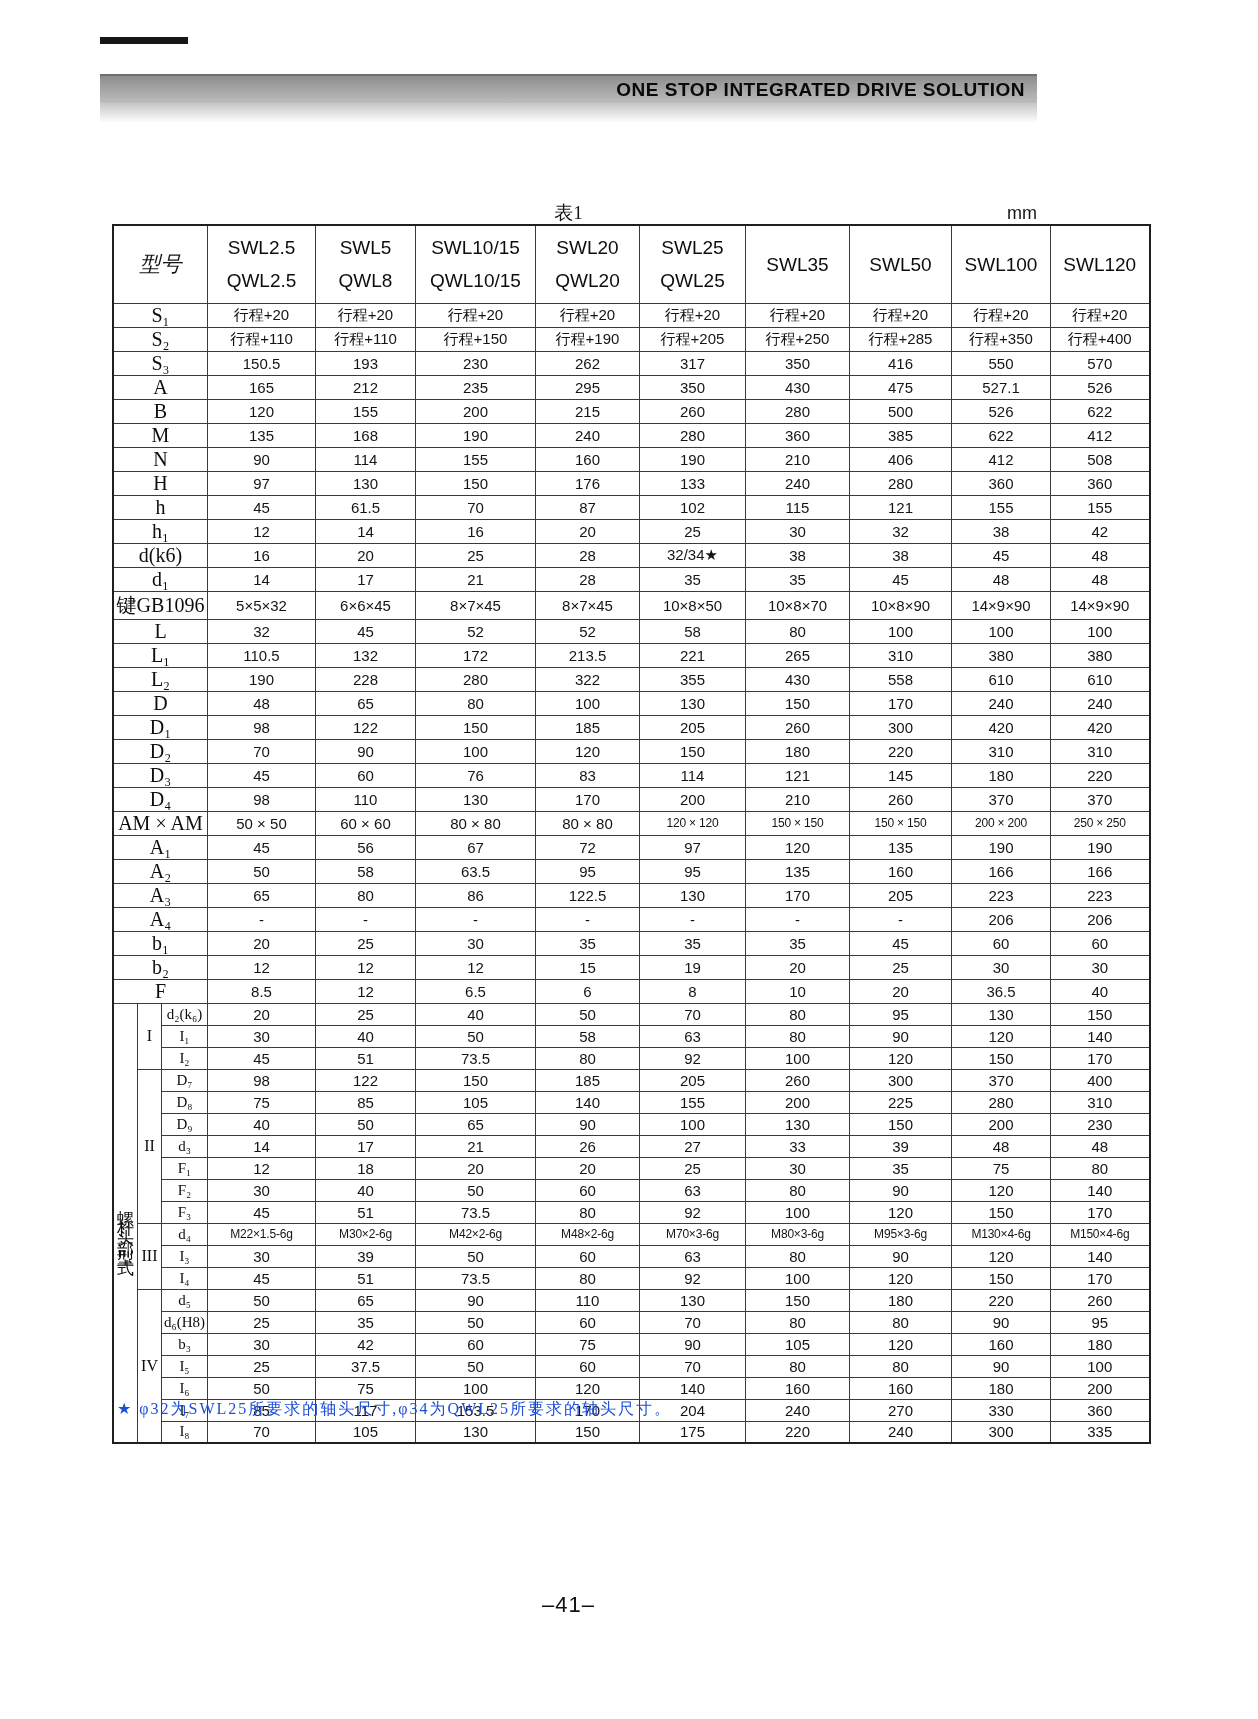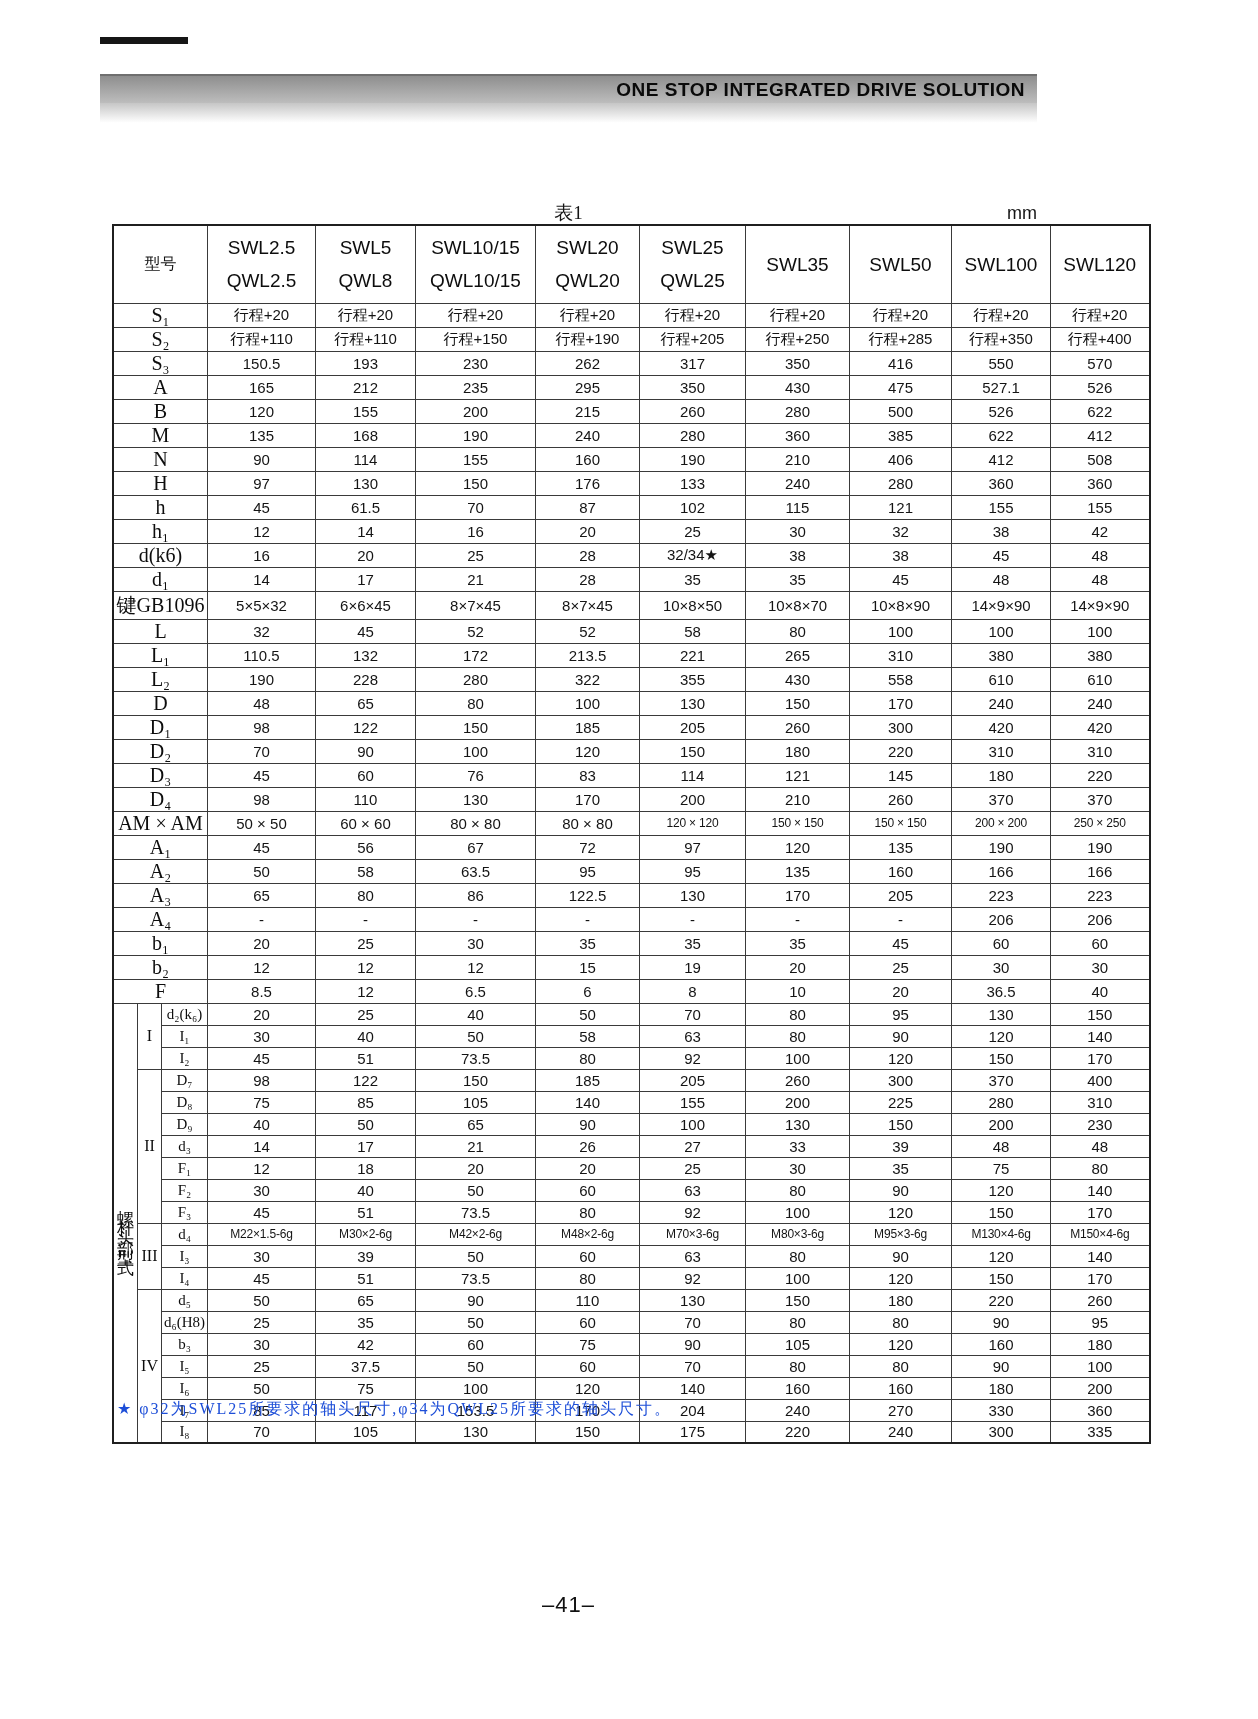--- a/index.html
+++ b/index.html
@@ -35,21 +35,21 @@
 
   .spec-wrap{position:absolute;left:112px;top:224px;}
   table.spec{border-collapse:collapse;table-layout:fixed;border:2px solid #1f1f1f;}
   .spec th,.spec td{
     border:1px solid #3a3a3a;text-align:center;vertical-align:middle;
     padding:0;overflow:hidden;white-space:nowrap;
   }
   .spec thead tr{height:78px;}
   .spec tbody tr{height:22px;}
   .spec th{font-weight:normal;}
-  th.model{font-family:"Liberation Serif","DejaVu Serif",serif;font-size:16px;}
+  th.model{font-family:"Liberation Serif","DejaVu Serif",serif;font-size:21px;font-style:italic;}
   th.colh{font-size:19px;color:#0d0d0d;}
   th.colh div{line-height:1.75;}
   td.rl{font-family:"Liberation Serif","DejaVu Serif",serif;font-size:20px;color:#0d0d0d;}
   td.rl.sub{font-size:15px;}
   td.v{font-size:15px;color:#141414;}
   td.v.long{font-size:12px;letter-spacing:-0.2px;}
   td.vert{
     font-family:"Liberation Serif","DejaVu Serif",serif;font-size:17px;
     writing-mode:vertical-rl;text-orientation:upright;letter-spacing:10px;
     padding-top:6px;color:#0d0d0d;

